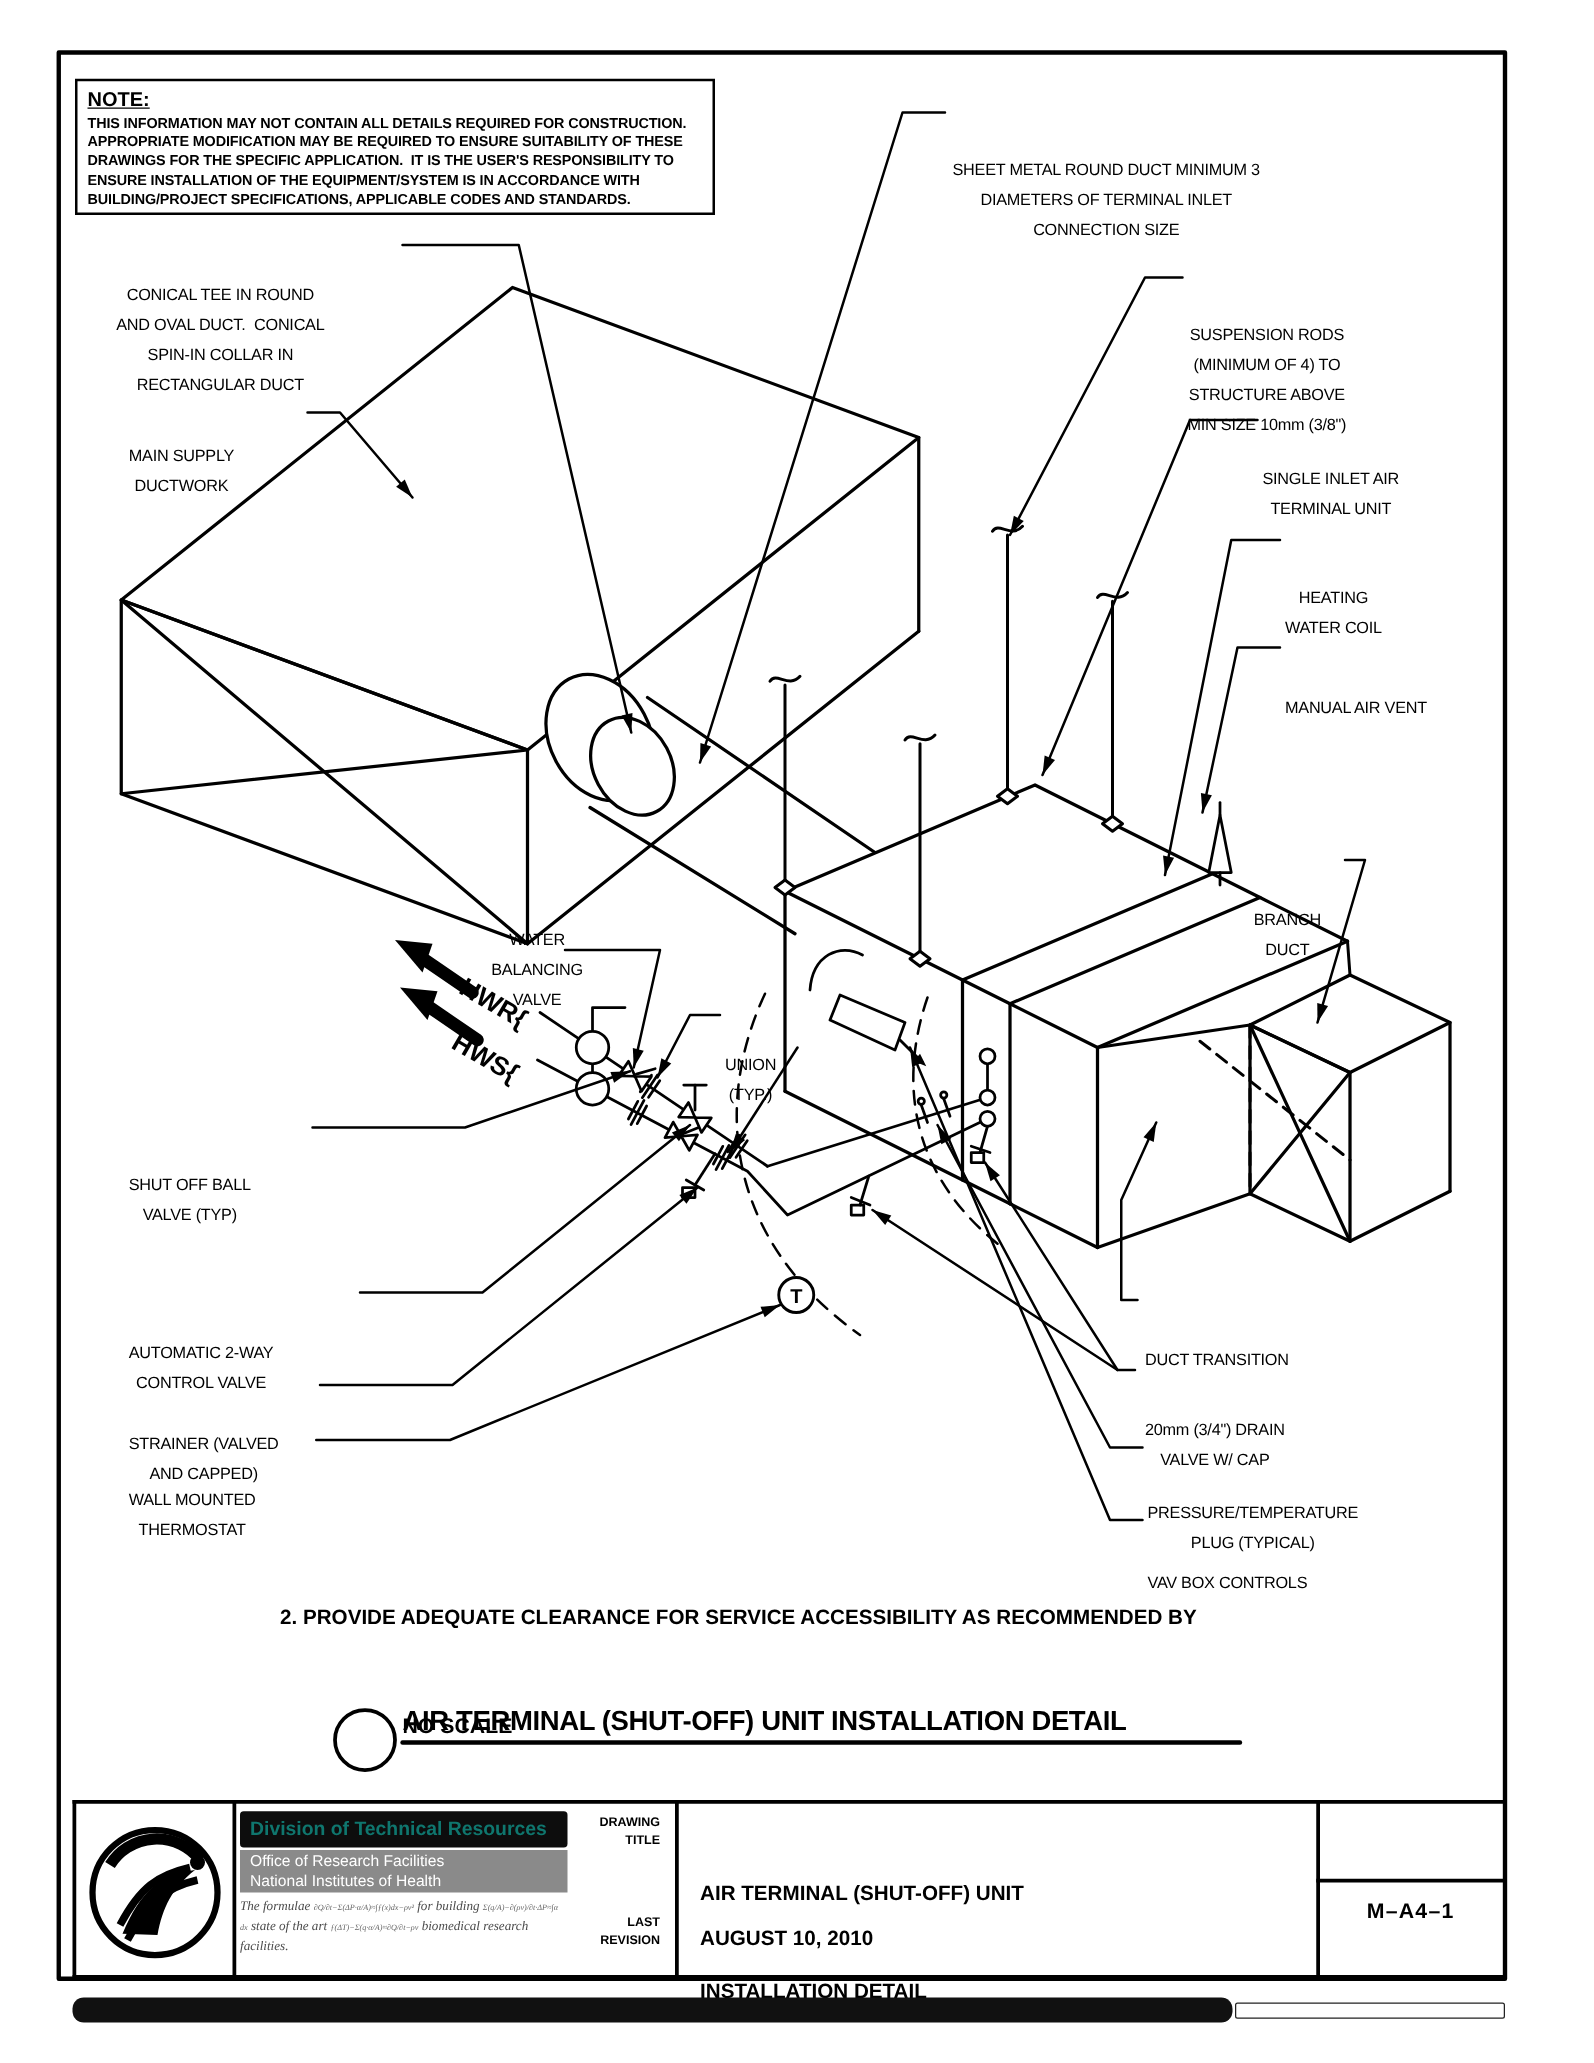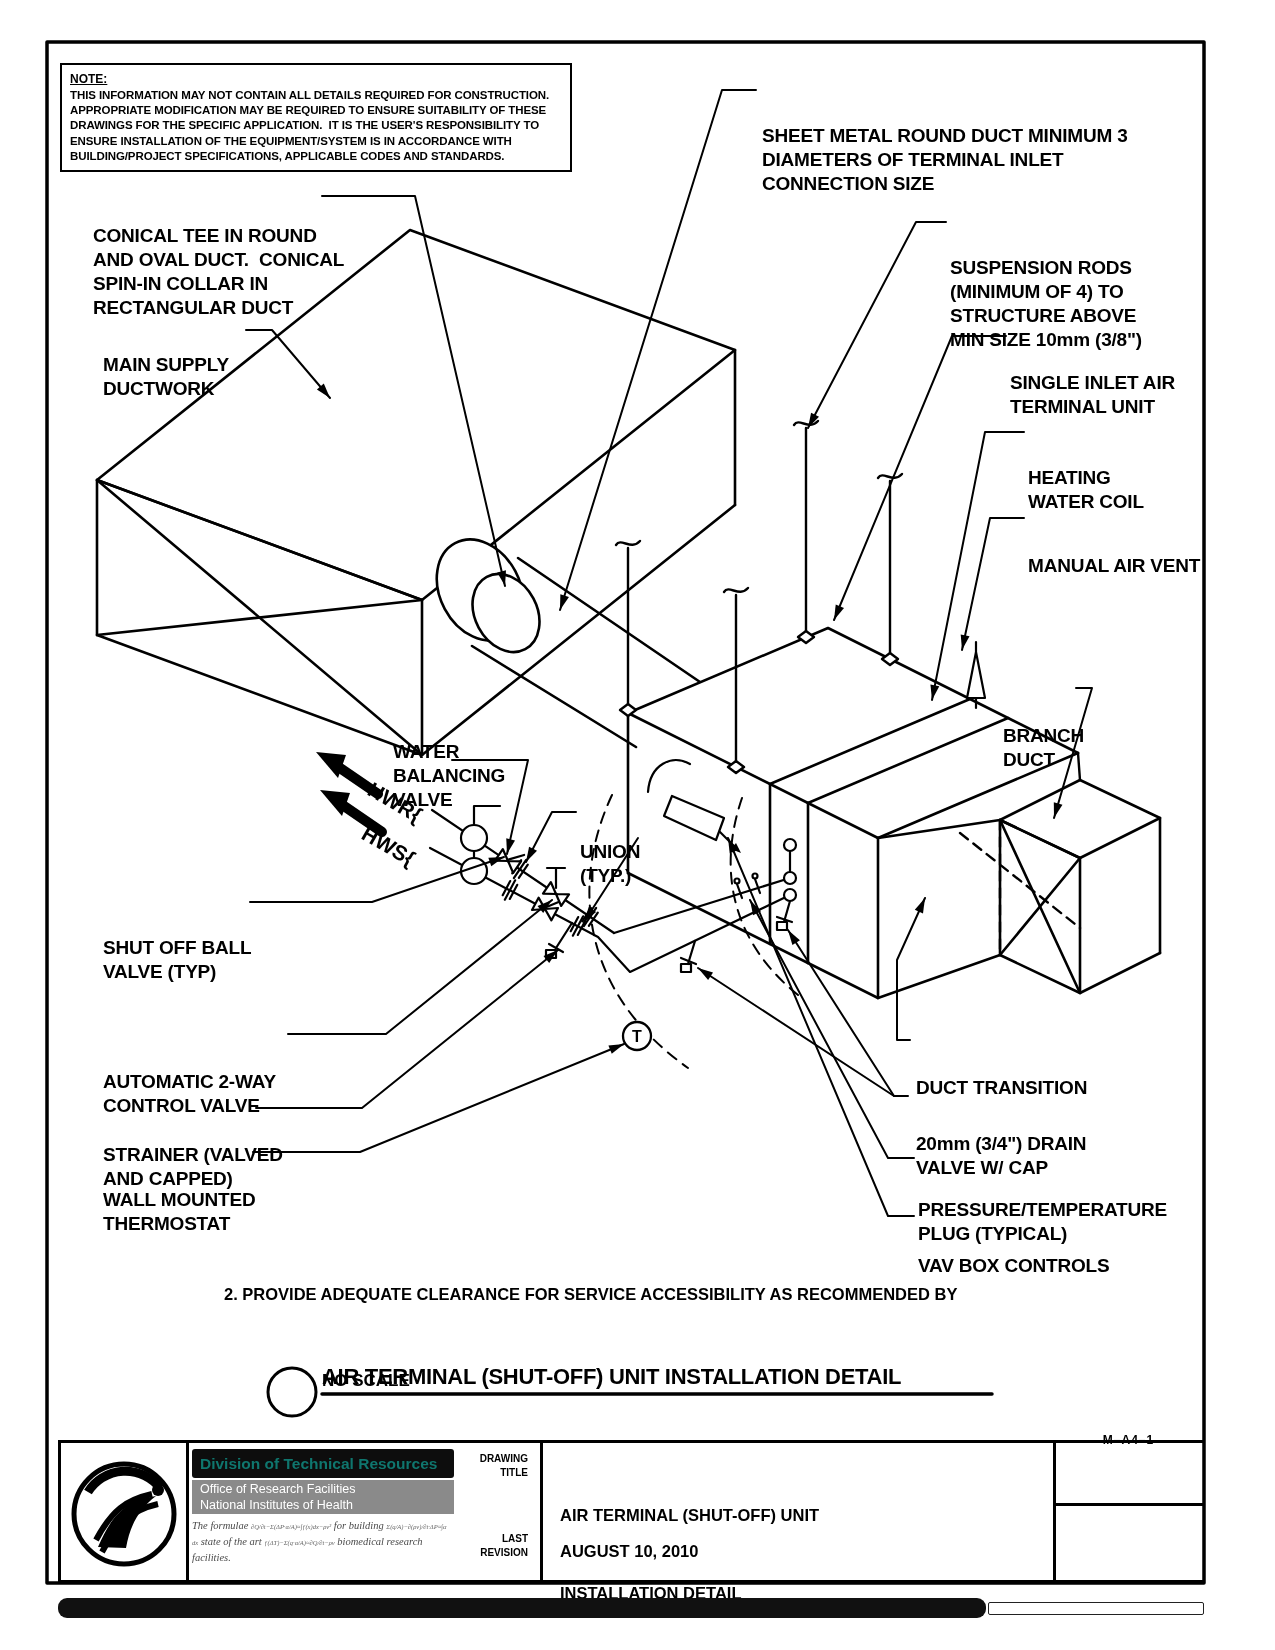--- a/index.html
+++ b/index.html
@@ -1,44 +1,44 @@
 <!DOCTYPE html>
 <html><head>
 <meta charset="utf-8">
 <style>
   html,body{margin:0;padding:0;}
   body{
     width:1275px;height:1650px;position:relative;background:#fff;
     font-family:"Liberation Sans",sans-serif;color:#000;overflow:hidden;
   }
   .abs{position:absolute;}
-  .lbl{position:absolute;font-weight:bold;font-size:19px;line-height:24px;letter-spacing:-0.2px;white-space:pre;}
+  .lbl{position:absolute;font-weight:normal;font-size:13px;line-height:24px;letter-spacing:-0.2px;white-space:pre;text-align:center;}
   .lbl div{white-space:pre;}
   .note-box{
     position:absolute;left:60px;top:63px;width:494px;height:92px;
     border:2.5px solid #000;padding:7px 6px 6px 8px;
   }
-  .note-box .nh{font-weight:bold;font-size:12px;text-decoration:underline;margin-bottom:2px;}
+  .note-box .nh{font-weight:bold;font-size:16px;text-decoration:underline;margin-bottom:2px;}
   .note-box .nl{font-weight:bold;font-size:11.5px;line-height:15.2px;white-space:pre;letter-spacing:-0.1px;}
   .notes{position:absolute;left:224px;top:1232px;font-weight:bold;font-size:16.5px;line-height:25px;white-space:pre;}
   .detail-title{position:absolute;left:322px;top:1364px;font-weight:bold;font-size:22px;letter-spacing:-0.3px;white-space:pre;}
   .detail-scale{position:absolute;left:322px;top:1371px;font-weight:bold;font-size:17px;}
   
   .tb-line{position:absolute;background:#000;}
   .division-bar{position:absolute;left:192px;top:1449px;width:262px;height:29px;background:#0d0d0d;color:#0f766e;
     font-weight:bold;font-size:15.5px;line-height:29px;padding-left:8px;box-sizing:border-box;border-radius:3px;}
   .office-bar{position:absolute;left:192px;top:1480px;width:262px;height:34px;background:#8a8a8a;color:#fff;
     font-size:12.5px;line-height:16px;padding:1px 0 0 8px;box-sizing:border-box;}
   .formulae{position:absolute;left:192px;top:1518px;width:262px;height:60px;color:#4a4a4a;
     font-family:"Liberation Serif",serif;font-style:italic;font-size:10.5px;line-height:15px;overflow:hidden;}
   .formulae .frag{font-size:6.5px;letter-spacing:0;color:#666;}
   .tb-label{position:absolute;width:80px;text-align:right;font-weight:bold;font-size:10px;line-height:14px;}
   .tb-value{position:absolute;font-weight:bold;font-size:16.5px;line-height:26px;white-space:pre;}
-  .sheet-no{position:absolute;left:1053px;top:1408px;width:151px;height:63px;display:flex;align-items:center;justify-content:center;
-    font-weight:bold;font-size:12px;letter-spacing:1px;}
+  .sheet-no{position:absolute;left:1053px;top:1497px;width:151px;height:63px;display:flex;align-items:center;justify-content:center;
+    font-weight:bold;font-size:17px;letter-spacing:1px;}
   .artifact-bar{position:absolute;left:58px;top:1598px;width:928px;height:20px;background:#111;border-radius:9px;}
   .artifact-tail{position:absolute;left:988px;top:1602px;width:214px;height:11px;border:1.5px solid #222;border-radius:2px;}
   svg text{font-family:"Liberation Sans",sans-serif;}
 </style>
 </head>
 <body>
 
 <svg class="abs" width="1275" height="1650" viewBox="0 0 1275 1650" style="left:0;top:0" fill="none" stroke="#000" stroke-width="2.3" stroke-linejoin="round" stroke-linecap="round">
 
   <g>

